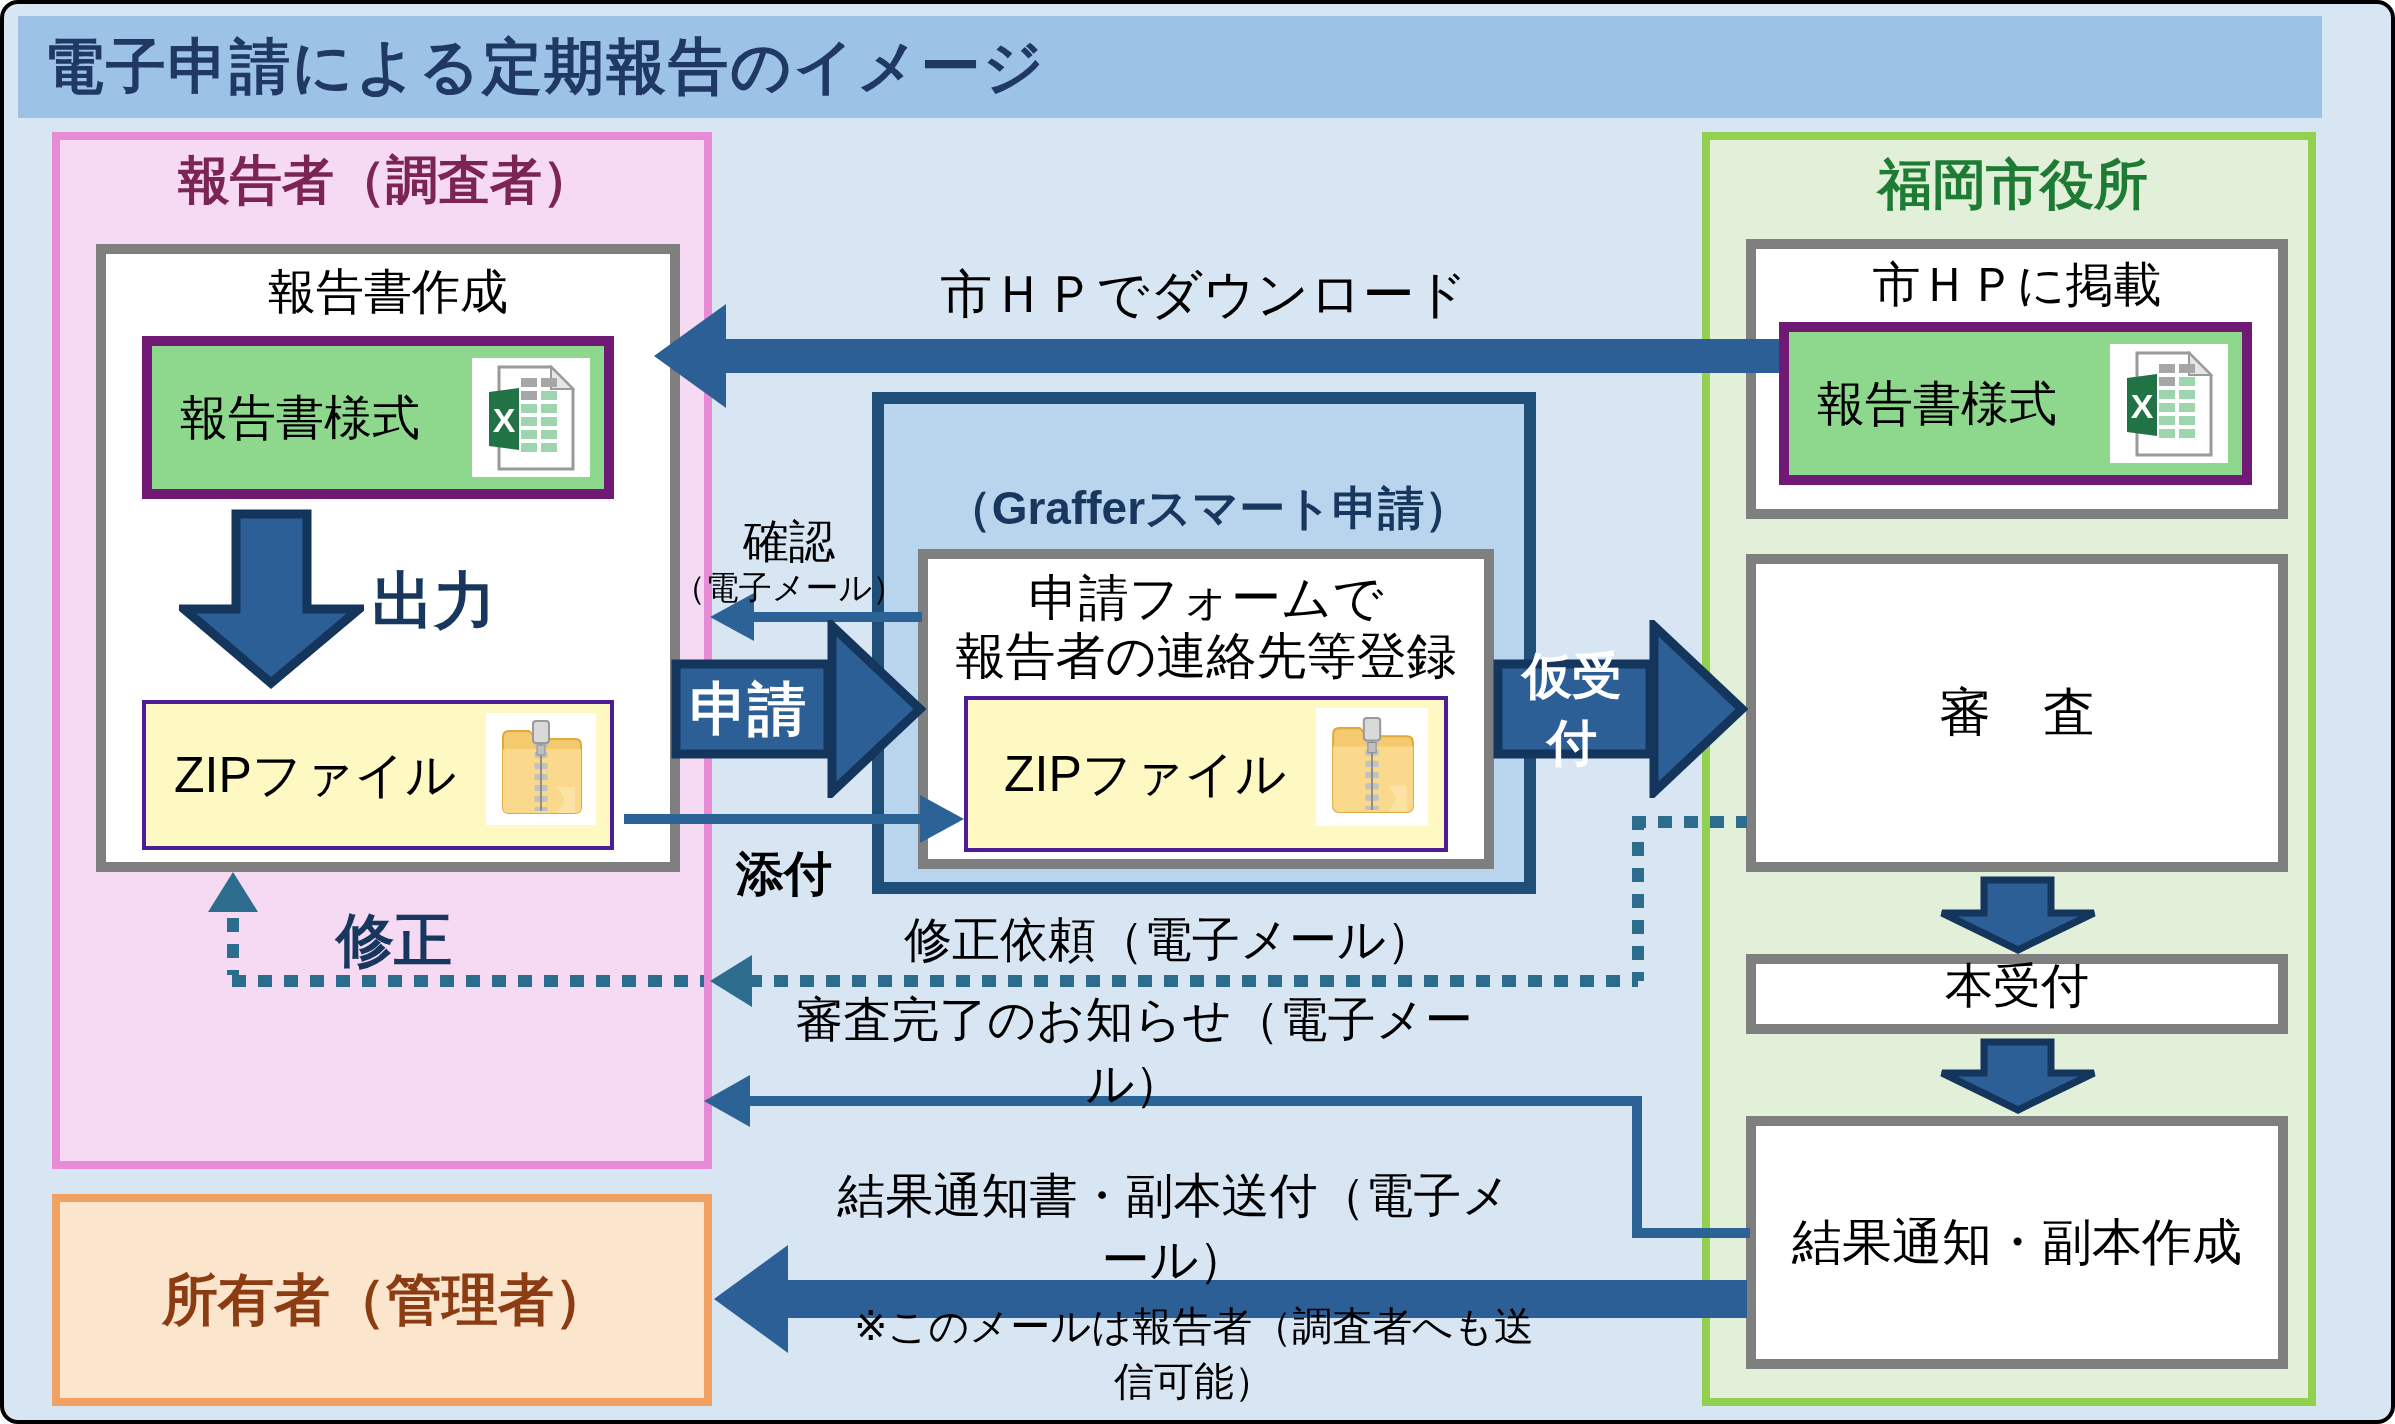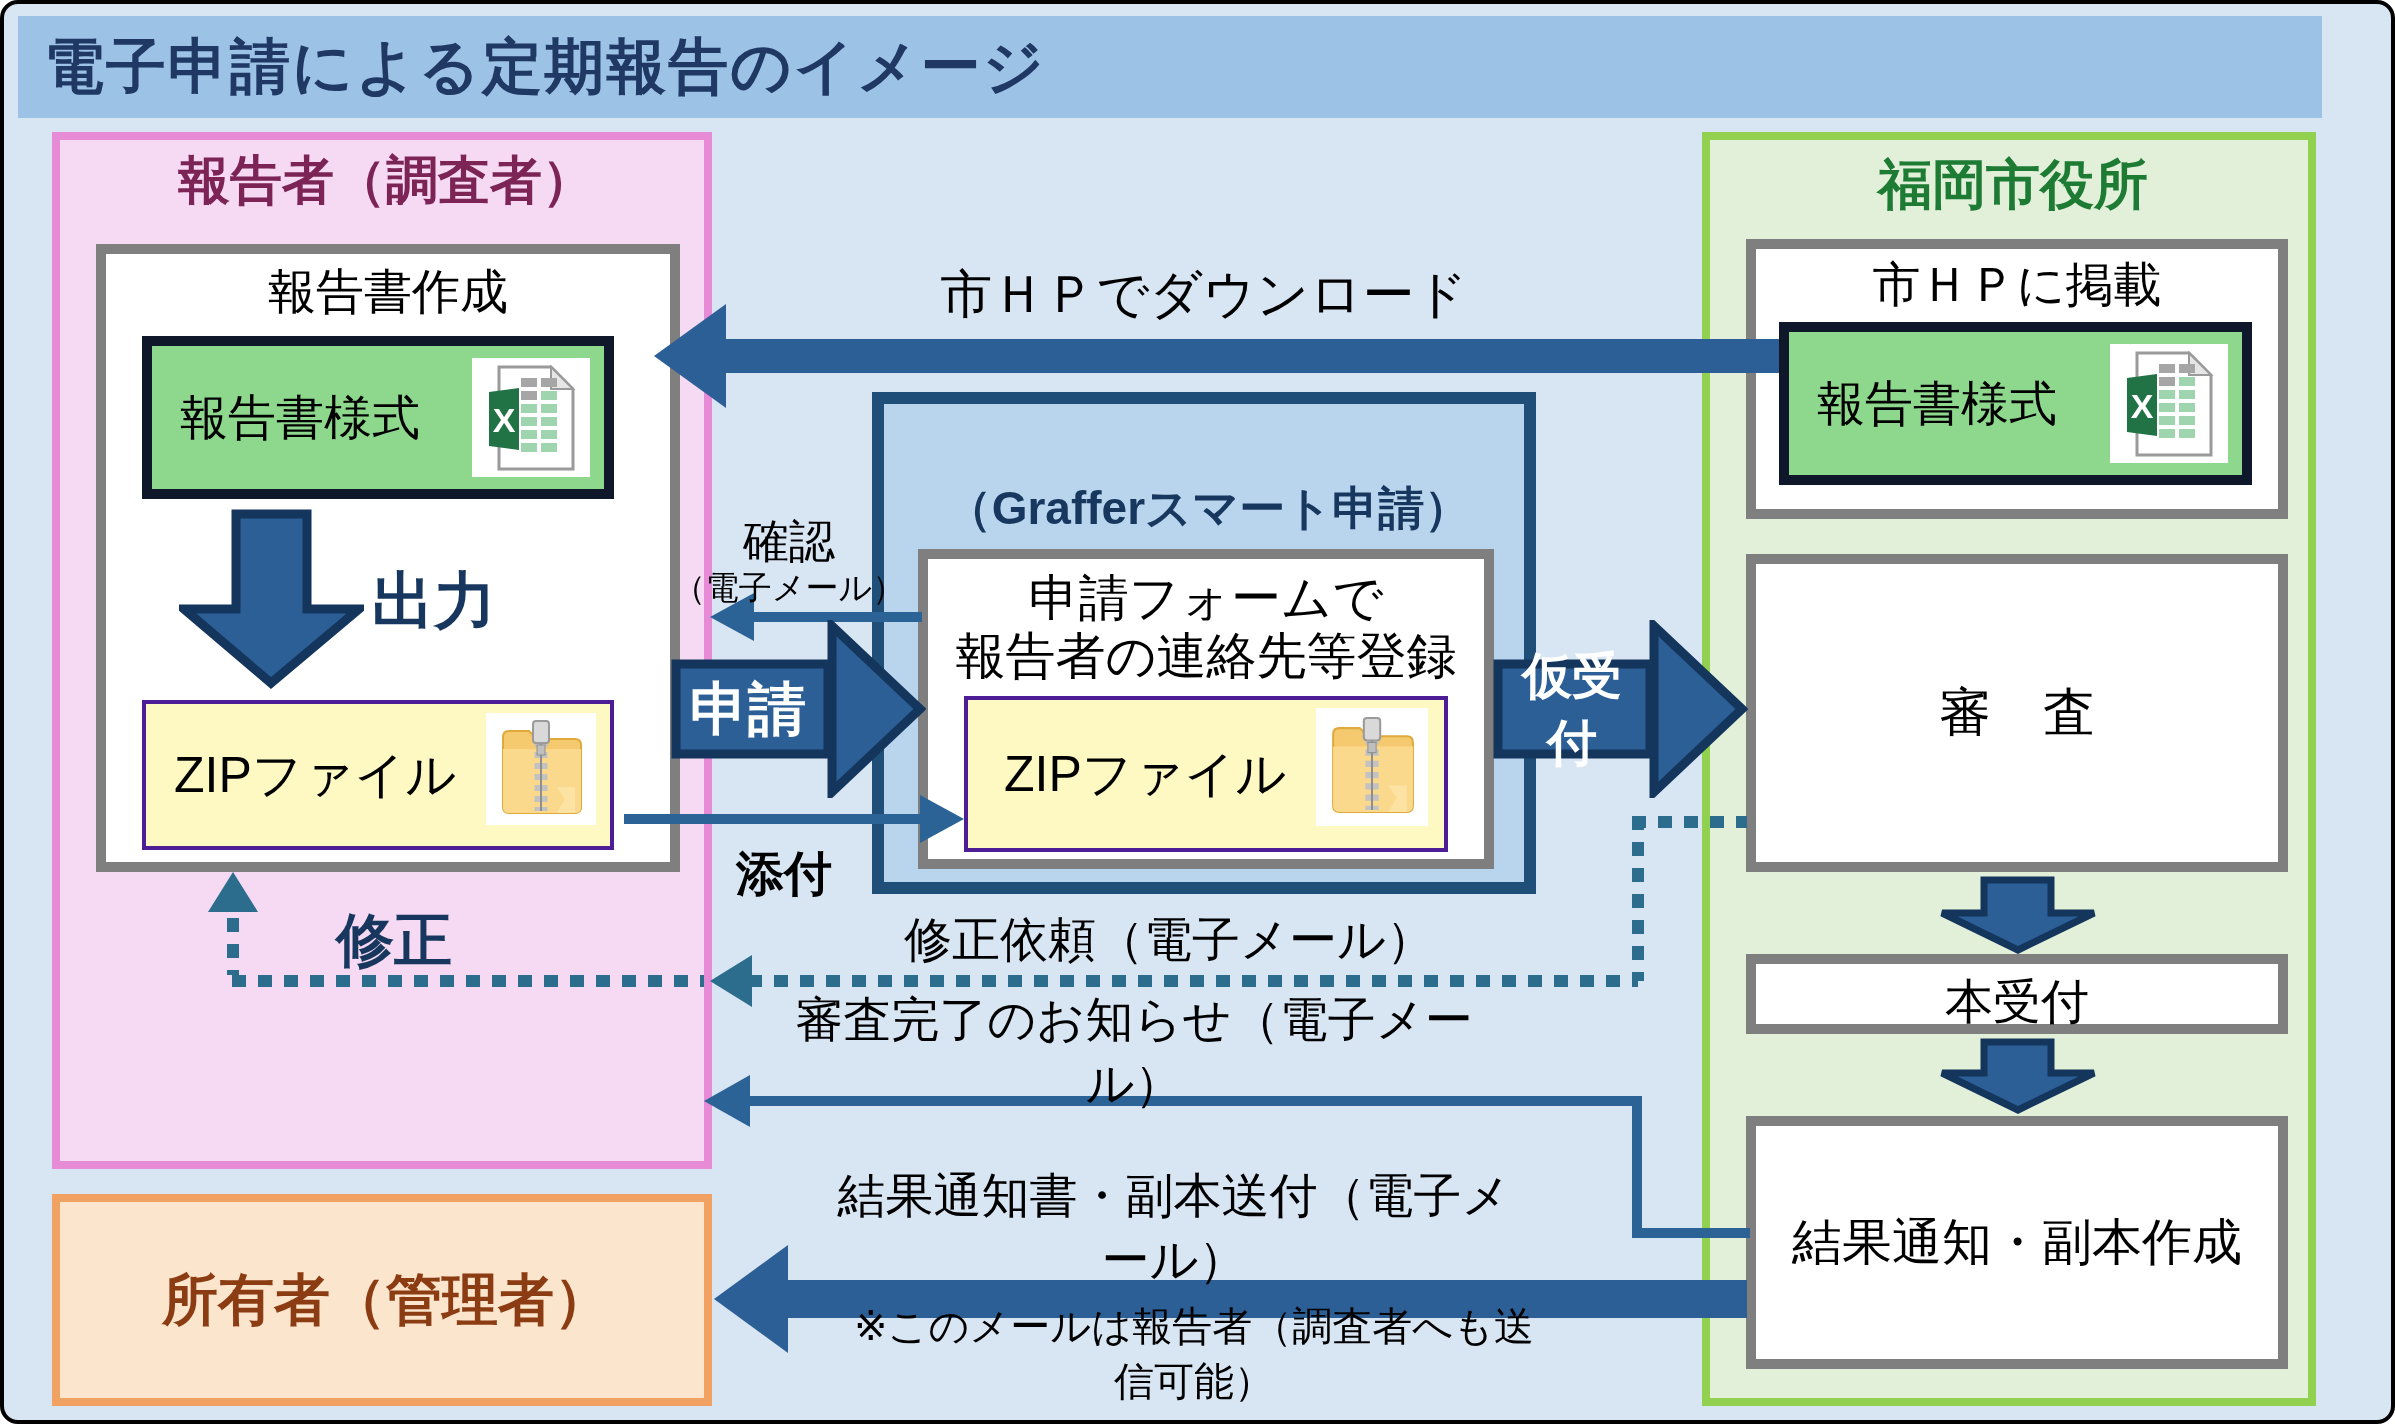--- a/index.html
+++ b/index.html
@@ -46,21 +46,21 @@
   
   .wbox{background:#fff;border:10px solid #7F7F7F;}
   .boxA{left:92px;top:240px;width:584px;height:628px;}
   .boxM{left:914px;top:545px;width:576px;height:320px;}
   .boxHP{left:1742px;top:235px;width:542px;height:280px;}
   .boxReview{left:1742px;top:550px;width:542px;height:318px;}
   .boxAccept{left:1742px;top:950px;width:542px;height:80px;}
   .boxResult{left:1742px;top:1112px;width:542px;height:253px;}
   .blabel{color:#000;font-weight:normal;text-align:center;}
   
-  .greenbox{background:#8ED88E;border:10px solid #0f172a;}
+  .greenbox{background:#8ED88E;border:10px solid #701a75;}
   .yellowbox{background:#fef9c3;border:4px solid #4c1d95;text-align:right;}
   .gbL{left:138px;top:332px;width:472px;height:163px;}
   .ybL{left:138px;top:696px;width:472px;height:150px;}
   .ybM{left:960px;top:692px;width:484px;height:156px;}
   .gbR{left:1775px;top:318px;width:473px;height:163px;}
   .inner-label{position:absolute;left:28px;top:0;height:100%;display:flex;align-items:center;font-size:48px;color:#000;}
   .icon-chip{position:absolute;background:#fff;display:flex;align-items:center;justify-content:center;}
   
   .connector{z-index:6;}
   .thinline{background:#2C6396;}
@@ -184,21 +184,21 @@
   </div>
 
   <div class="abs wbox boxReview"></div>
   <div class="abs ctr blabel" style="left:1742px;top:550px;width:542px;height:318px;font-size:52px;">審　査</div>
 
   <svg class="abs" style="left:1934px;top:872px;" width="160" height="78" viewBox="0 0 160 78">
     <polygon points="46,4 113,4 113,37 156,37 80,74 4,37 46,37" fill="#2C5F96" stroke="#14355C" stroke-width="7" stroke-linejoin="miter"></polygon>
   </svg>
 
   <div class="abs wbox boxAccept"></div>
-  <div class="abs ctr blabel" style="left:1742px;top:950px;width:542px;height:64px;font-size:48px;margin-top:16px;">本受付</div>
+  <div class="abs ctr blabel" style="left:1742px;top:950px;width:542px;height:64px;font-size:48px;">本受付</div>
 
   <svg class="abs" style="left:1934px;top:1034px;" width="160" height="76" viewBox="0 0 160 76">
     <polygon points="46,4 113,4 113,35 156,35 80,72 4,35 46,35" fill="#2C5F96" stroke="#14355C" stroke-width="7" stroke-linejoin="miter"></polygon>
   </svg>
 
   <div class="abs wbox boxResult"></div>
   <div class="abs ctr blabel" style="left:1742px;top:1112px;width:542px;height:253px;font-size:50px;">結果通知・副本作成</div>
 
   <div class="abs panel-orange"></div>
   <div class="abs ctr ptitle orange-title">所有者（管理者）</div>

